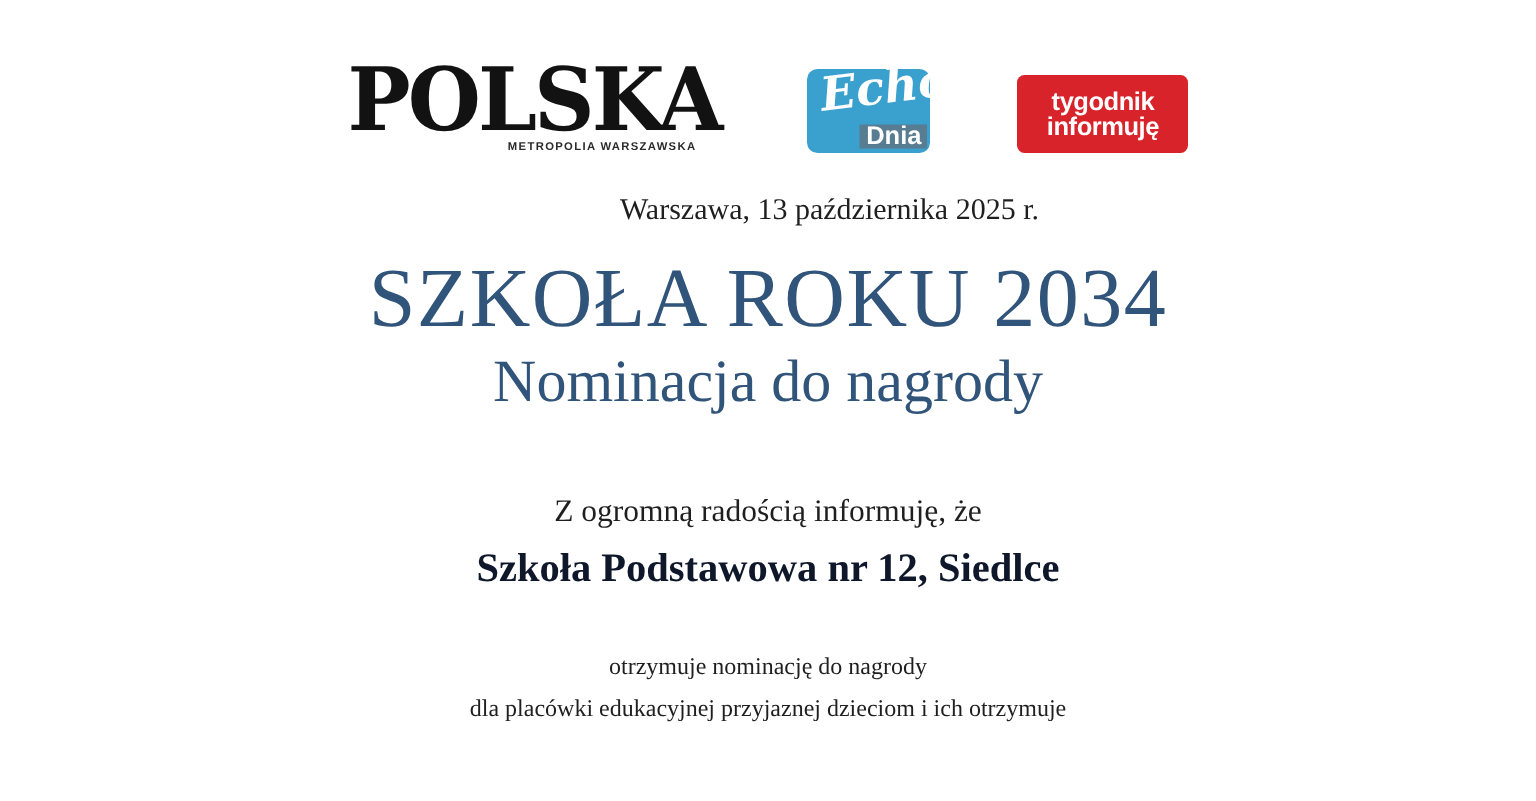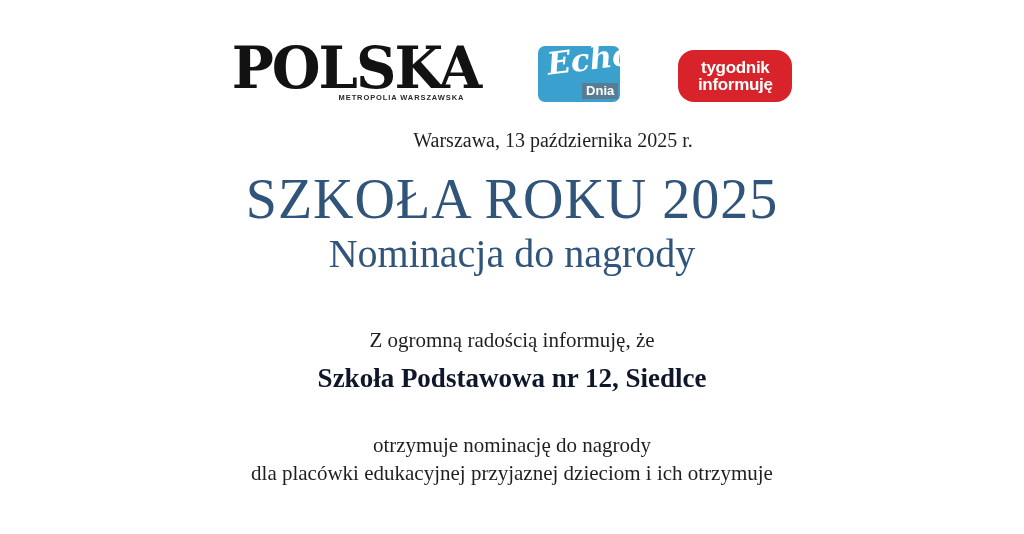--- a/index.html
+++ b/index.html
@@ -44,25 +44,25 @@
   .echo-script{
     position:absolute;top:0px;left:7px;color:#fff;
     font-family:"DejaVu Serif", serif;font-style:italic;font-weight:bold;
     font-size:31px;transform:rotate(-7deg);transform-origin:left top;
     white-space:nowrap;
   }
   .dnia-box{
     position:absolute;right:2px;bottom:3px;
     background:var(--dnia-bg);color:#fff;
     font-family:"Liberation Sans", sans-serif;font-weight:bold;
-    font-size:13px;line-height:16px;padding:0 4px;
+    font-size:17px;line-height:16px;padding:0 4px;
   }
   .tygodnik-box{
     width:114px;height:52px;background:var(--tyg-bg);
-    border-radius:16px;display:flex;flex-direction:column;
+    border-radius:5px;display:flex;flex-direction:column;
     justify-content:center;align-items:center;flex:0 0 auto;
     color:#fff;font-family:"Liberation Sans", sans-serif;font-weight:bold;
     font-size:17px;line-height:1.03;letter-spacing:-0.3px;
   }
 
   
   .centered{position:absolute;left:0;width:100%;text-align:center;}
   .date-line{top:129px;font-size:20px;color:var(--body-text);margin-left:41px;}
   .doc-title{
     top:170px;font-size:56px;line-height:1.05;
@@ -70,21 +70,21 @@
   }
   .doc-subtitle{
     top:233px;font-size:40px;line-height:1.05;
     color:var(--accent);
   }
   .intro-line{top:328px;font-size:21px;color:var(--body-text);}
   .recipient-line{
     top:363px;font-size:27px;font-weight:bold;color:#0f172a;
   }
   .body-paragraph{
-    top:431px;font-size:21px;line-height:28px;color:var(--body-text);
+    top:431px;font-size:16px;line-height:28px;color:var(--body-text);
   }
 </style>
 </head>
 <body>
 
 <div class="canvas">
 
   <div class="logos-row">
 
     <div class="polska">
@@ -99,21 +99,21 @@
 
     <div class="tygodnik-box">
       <div>tygodnik</div>
       <div>informuję</div>
     </div>
 
   </div>
 
   <div class="centered date-line">Warszawa, 13 października 2025 r.</div>
 
-  <div class="centered doc-title">SZKOŁA ROKU 2025</div>
+  <div class="centered doc-title">SZKOŁA ROKU 2034</div>
 
   <div class="centered intro-line">Z ogromną radością informuję, że</div>
 
   <div class="centered doc-subtitle">Nominacja do nagrody</div>
 
   <div class="centered recipient-line">Szkoła Podstawowa nr 12, Siedlce</div>
 
   <div class="centered body-paragraph">
     <div>otrzymuje nominację do nagrody</div>
     <div>dla placówki edukacyjnej przyjaznej dzieciom i ich otrzymuje</div>

